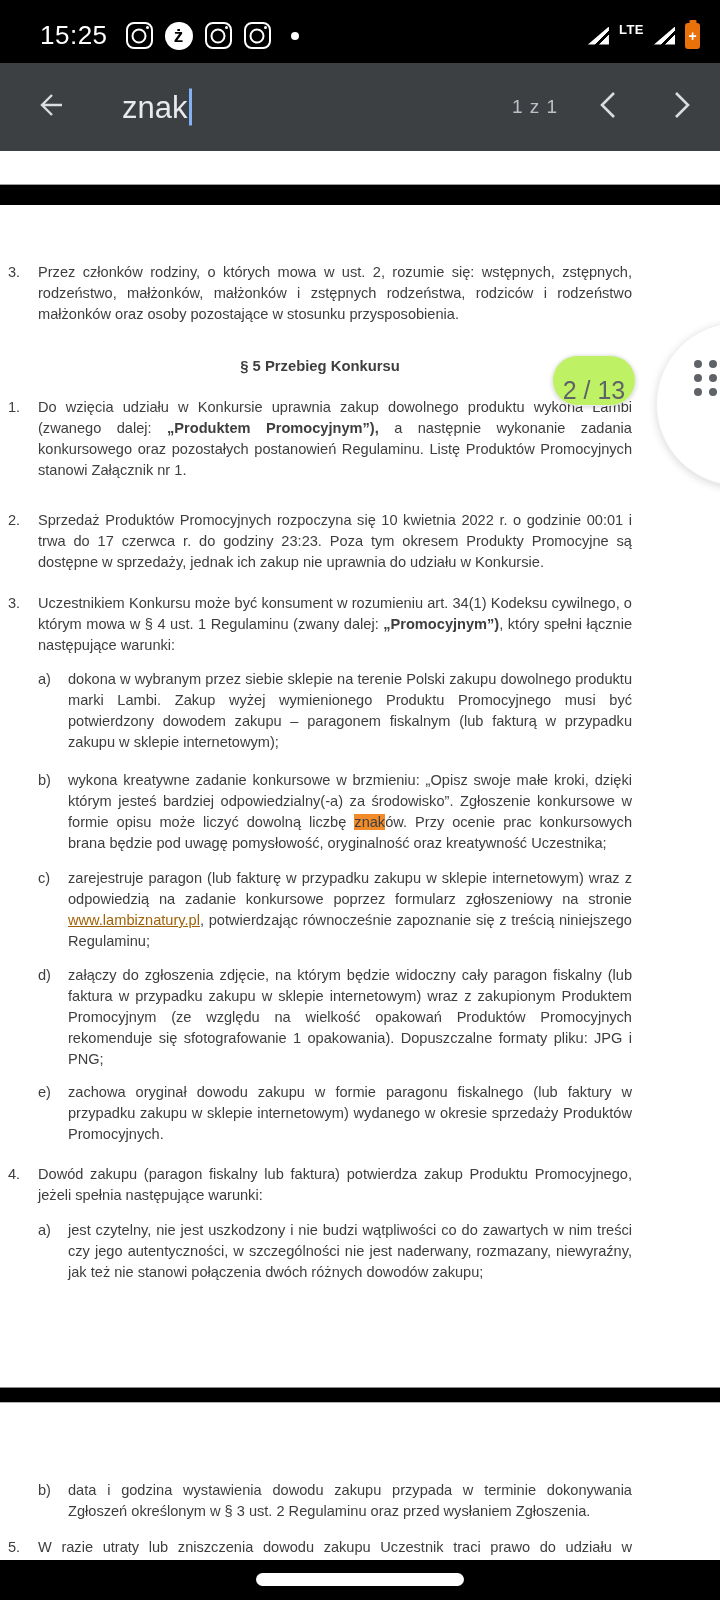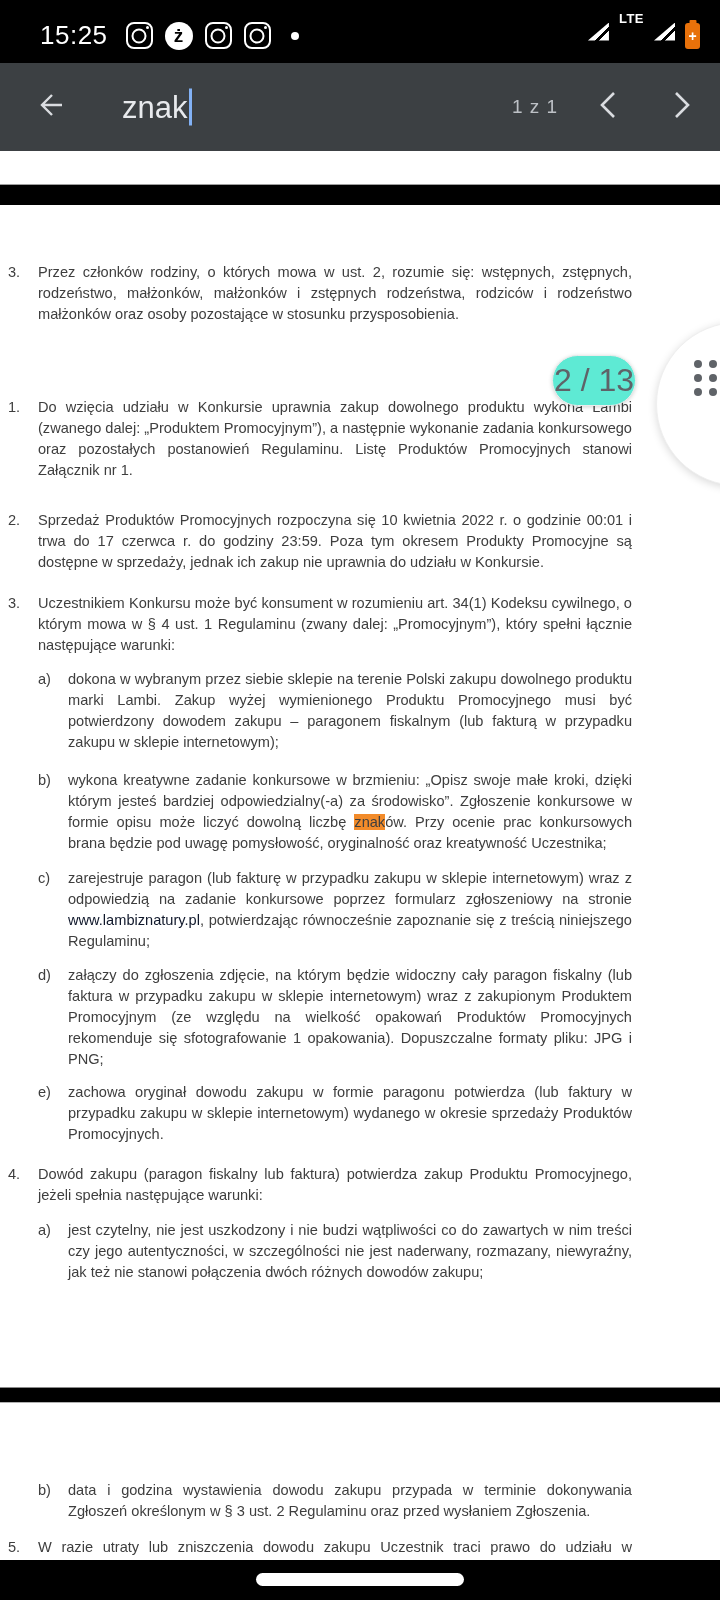--- a/index.html
+++ b/index.html
@@ -20,21 +20,21 @@
   .notif { display:flex; align-items:center; gap:12px; margin-left:18px; }
   .ig { width:27px; height:27px; border:2.5px solid #fff; border-radius:8px; position:relative; }
   .ig::before { content:""; position:absolute; left:50%; top:50%; width:11px; height:11px;
     border:2px solid #fff; border-radius:50%; transform:translate(-50%,-50%); }
   .ig::after { content:""; position:absolute; right:2px; top:2px; width:3px; height:3px;
     background:#fff; border-radius:50%; }
   .zap { width:28px; height:28px; background:#fff; border-radius:50%;
     display:flex; align-items:center; justify-content:center;
     color:#000; font-weight:bold; font-size:19px; line-height:1; }
   .more-dot { width:8px; height:8px; background:#fff; border-radius:50%; margin-left:8px; }
-  .right-icons { margin-left:auto; display:flex; align-items:flex-start; gap:10px; }
+  .right-icons { margin-left:auto; display:flex; align-items:center; gap:10px; }
   .signal { width:21px; height:18px;
     clip-path:polygon(100% 0, 100% 100%, 0 100%);
     background:linear-gradient(135deg, #fff 0 64%, #000 64% 74%, #fff 74% 100%); }
   .lte { font-size:13px; font-weight:bold; color:#fff; margin-top:-12px; letter-spacing:.5px; }
   .battery { width:15px; height:26px; background:#e8710a; border-radius:3px; position:relative;
     display:flex; align-items:center; justify-content:center; }
   .battery::before { content:""; position:absolute; top:-3px; left:50%; transform:translateX(-50%);
     width:7px; height:3px; background:#e8710a; border-radius:1px 1px 0 0; }
   .battery .plus { color:#fff; font-size:14px; font-weight:bold; line-height:1; }
 
@@ -61,30 +61,30 @@
 
   
   .doc { position:absolute; top:205px; left:0; width:720px; height:1182px; }
   .para { position:absolute; display:flex; font-size:14.6px; line-height:21px; color:#3e3e3e; }
   .para .marker { flex:0 0 30px; }
   .para .body { flex:1; text-align:justify; }
   .num { left:8px; width:624px; }
   .let { left:38px; width:594px; }
   .heading { position:absolute; left:8px; width:624px; text-align:center;
     font-weight:bold; font-size:14.8px; color:#3e3e3e; }
-  .body b { font-weight:normal; }
+  .body b { font-weight:bold; }
   mark.find-highlight { background:#f28b2a; color:#3e3e3e; }
-  a.doc-link { color:#0f172a; cursor:pointer; }
+  a.doc-link { color:#a16207; text-decoration:underline; cursor:pointer; }
 
   
   .page-pill { position:absolute; top:355px; left:552px; width:84px; height:51px;
-    background:#5eead4; border:1px solid #ececec; border-radius:26px;
+    background:#bef264; border:1px solid #ececec; border-radius:26px;
     box-shadow:0 1px 4px rgba(0,0,0,.18);
-    display:flex; align-items:center; justify-content:center;
-    color:#5f6368; font-size:32px; z-index:5; }
+    display:flex; align-items:flex-end; justify-content:center;
+    color:#5f6368; font-size:25px; z-index:5; }
   .fab { position:absolute; top:322px; left:656px; width:164px; height:164px;
     background:#fff; border:1px solid #efefef; border-radius:50%;
     box-shadow:0 2px 8px rgba(0,0,0,.15); z-index:5; }
   .fab-dots { position:absolute; top:360px; left:694px; z-index:6;
     display:grid; grid-template-columns:8px 8px; grid-auto-rows:8px; gap:6px 7px; }
   .fab-dots i { width:8px; height:8px; background:#5f6368; border-radius:50%; }
 </style>
 </head>
 <body>
 
@@ -134,29 +134,30 @@
 
   <div class="page-gap1"></div>
 
   <div class="doc">
 
     <div class="para num" style="top:57px">
       <div class="marker">3.</div>
       <div class="body">Przez członków rodziny, o których mowa w ust. 2, rozumie się: wstępnych, zstępnych, rodzeństwo, małżonków, małżonków i zstępnych rodzeństwa, rodziców i rodzeństwo małżonków oraz osoby pozostające w stosunku przysposobienia.</div>
     </div>
 
+    <div class="heading" style="top:153px">§ 5 Przebieg Konkursu</div>
 
     <div class="para num" style="top:192px">
       <div class="marker">1.</div>
       <div class="body"><span>Do wzięcia udziału w Konkursie uprawnia zakup dowolnego produktu wykona Lambi (zwanego dalej: </span><b>„Produktem Promocyjnym”),</b><span> a następnie wykonanie zadania konkursowego oraz pozostałych postanowień Regulaminu. Listę Produktów Promocyjnych stanowi Załącznik nr 1.</span></div>
     </div>
 
     <div class="para num" style="top:305px">
       <div class="marker">2.</div>
-      <div class="body">Sprzedaż Produktów Promocyjnych rozpoczyna się 10 kwietnia 2022 r. o godzinie 00:01 i trwa do 17 czerwca r. do godziny 23:59. Poza tym okresem Produkty Promocyjne są dostępne w sprzedaży, jednak ich zakup nie uprawnia do udziału w Konkursie.</div>
+      <div class="body">Sprzedaż Produktów Promocyjnych rozpoczyna się 10 kwietnia 2022 r. o godzinie 00:01 i trwa do 17 czerwca r. do godziny 23:23. Poza tym okresem Produkty Promocyjne są dostępne w sprzedaży, jednak ich zakup nie uprawnia do udziału w Konkursie.</div>
     </div>
 
     <div class="para num" style="top:388px">
       <div class="marker">3.</div>
       <div class="body"><span>Uczestnikiem Konkursu może być konsument w rozumieniu art. 34(1) Kodeksu cywilnego, o którym mowa w § 4 ust. 1 Regulaminu (zwany dalej: </span><b>„Promocyjnym”)</b><span>, który spełni łącznie następujące warunki:</span></div>
     </div>
 
     <div class="para let" style="top:464px">
       <div class="marker">a)</div>
       <div class="body">dokona w wybranym przez siebie sklepie na terenie Polski zakupu dowolnego produktu marki Lambi. Zakup wyżej wymienionego Produktu Promocyjnego musi być potwierdzony dowodem zakupu – paragonem fiskalnym (lub fakturą w przypadku zakupu w sklepie internetowym);</div>
@@ -172,21 +173,21 @@
       <div class="body"><span>zarejestruje paragon (lub fakturę w przypadku zakupu w sklepie internetowym) wraz z odpowiedzią na zadanie konkursowe poprzez formularz zgłoszeniowy na stronie </span><a class="doc-link">www.lambiznatury.pl</a><span>, potwierdzając równocześnie zapoznanie się z treścią niniejszego Regulaminu;</span></div>
     </div>
 
     <div class="para let" style="top:760px">
       <div class="marker">d)</div>
       <div class="body">załączy do zgłoszenia zdjęcie, na którym będzie widoczny cały paragon fiskalny (lub faktura w przypadku zakupu w sklepie internetowym) wraz z zakupionym Produktem Promocyjnym (ze względu na wielkość opakowań Produktów Promocyjnych rekomenduje się sfotografowanie 1 opakowania). Dopuszczalne formaty pliku: JPG i PNG;</div>
     </div>
 
     <div class="para let" style="top:877px">
       <div class="marker">e)</div>
-      <div class="body">zachowa oryginał dowodu zakupu w formie paragonu potwierdza (lub faktury w przypadku zakupu w sklepie internetowym) wydanego w okresie sprzedaży Produktów Promocyjnych.</div>
+      <div class="body">zachowa oryginał dowodu zakupu w formie paragonu fiskalnego (lub faktury w przypadku zakupu w sklepie internetowym) wydanego w okresie sprzedaży Produktów Promocyjnych.</div>
     </div>
 
     <div class="para num" style="top:959px">
       <div class="marker">4.</div>
       <div class="body">Dowód zakupu (paragon fiskalny lub faktura) potwierdza zakup Produktu Promocyjnego, jeżeli spełnia następujące warunki:</div>
     </div>
 
     <div class="para let" style="top:1015px">
       <div class="marker">a)</div>
       <div class="body">jest czytelny, nie jest uszkodzony i nie budzi wątpliwości co do zawartych w nim treści czy jego autentyczności, w szczególności nie jest naderwany, rozmazany, niewyraźny, jak też nie stanowi połączenia dwóch różnych dowodów zakupu;</div>

